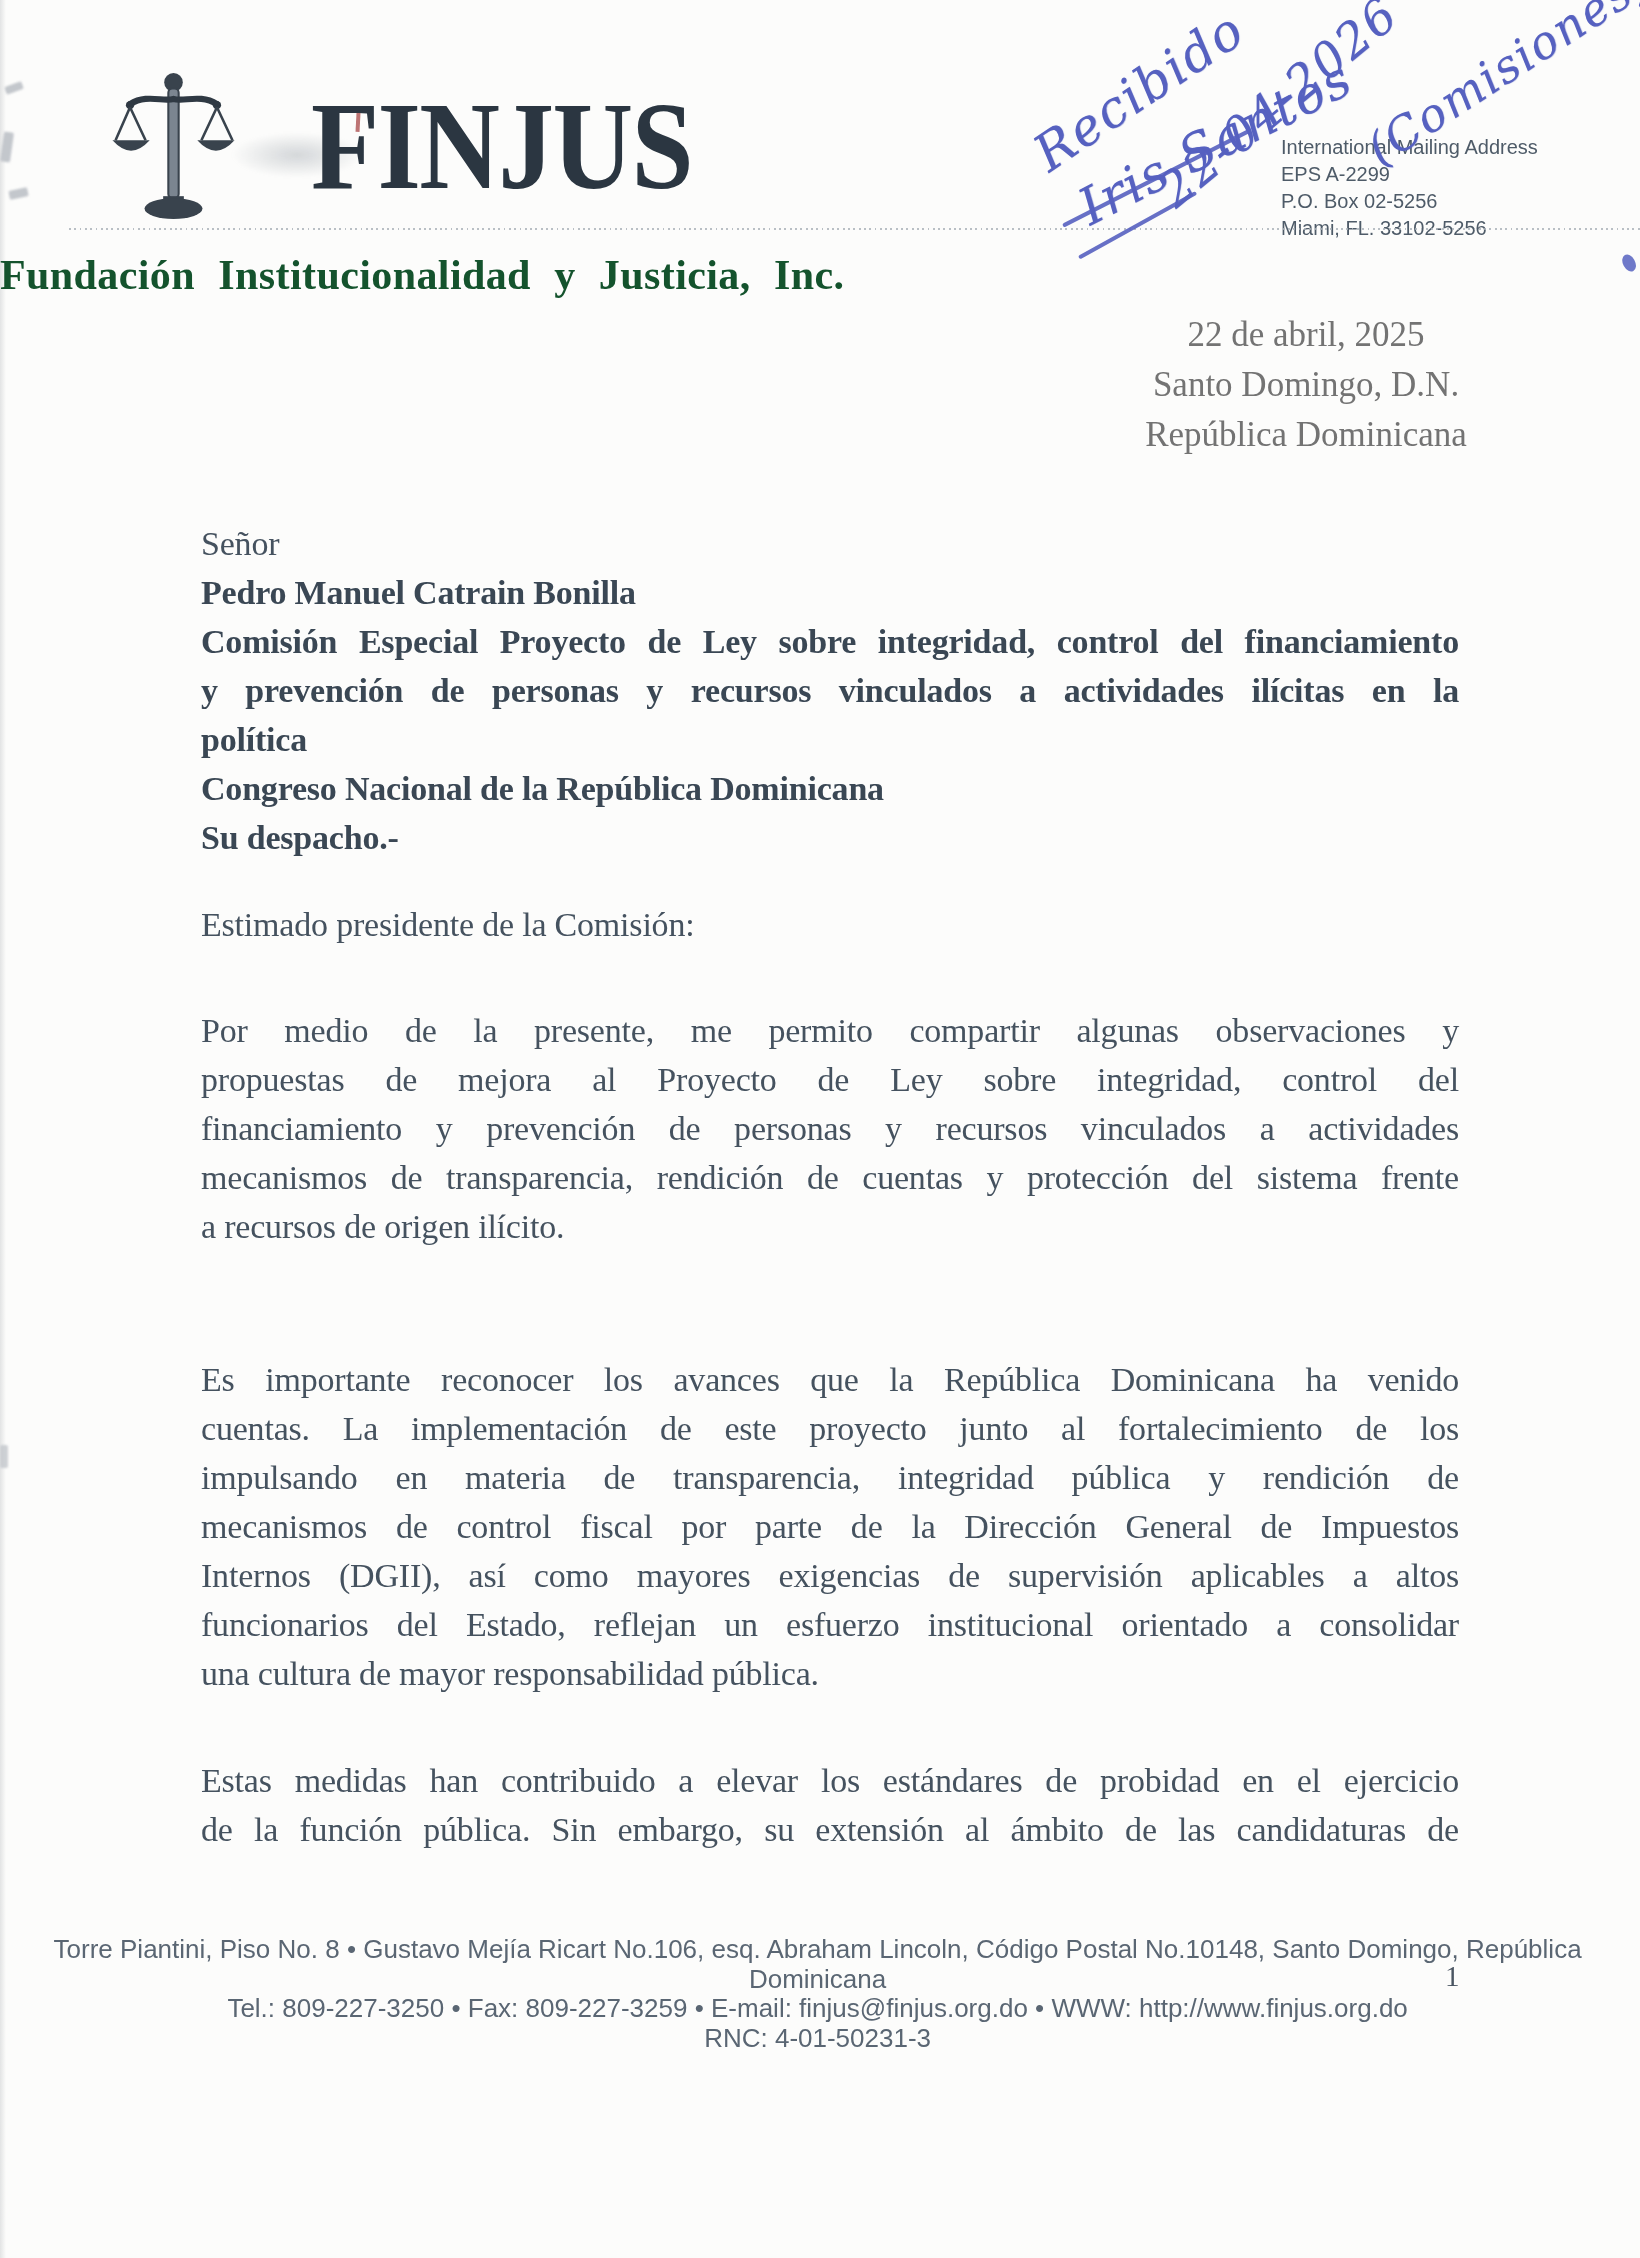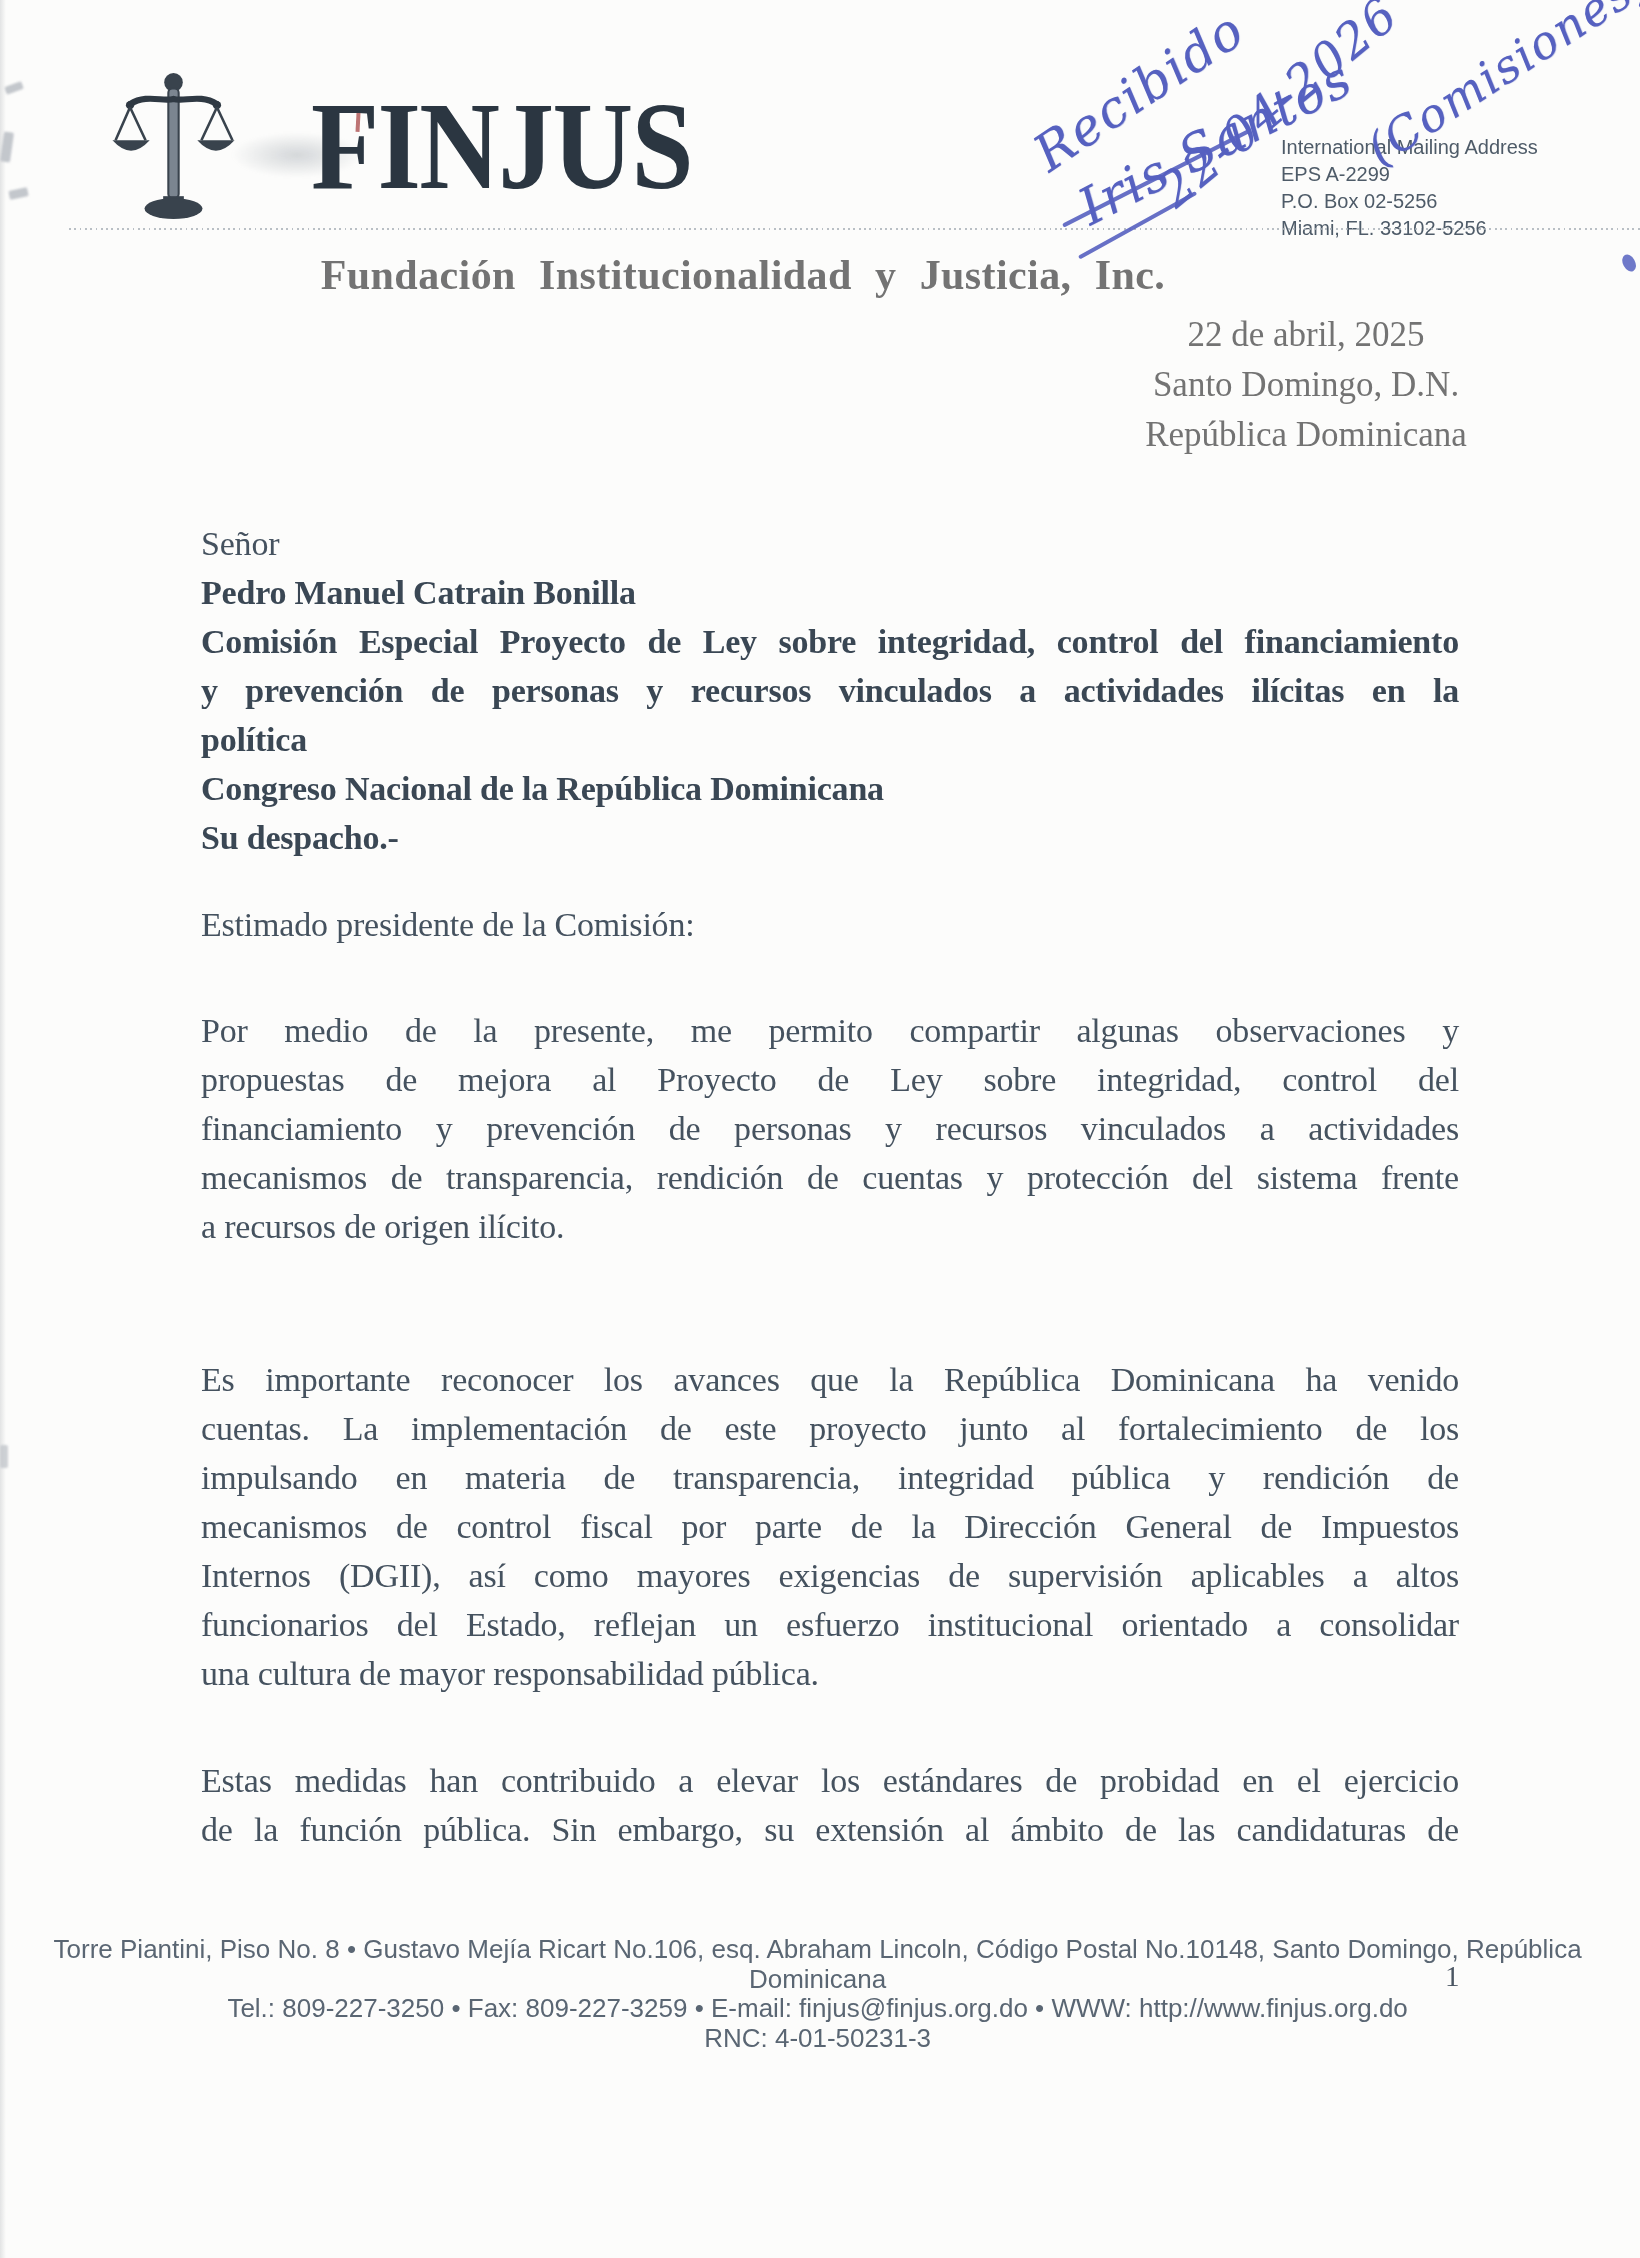--- a/index.html
+++ b/index.html
@@ -15,22 +15,22 @@
     filter:blur(1.8px);}
   .logo-text{position:absolute;left:311px;top:85px;font-size:124px;line-height:1;
     font-weight:bold;letter-spacing:-1.8px;color:#2b3641;
     transform:scaleX(.9);transform-origin:left top;}
   .red-tick{position:absolute;left:356px;top:113px;width:4.4px;height:19.4px;background:#a23b3b;
     opacity:.7;transform:rotate(3deg);}
   .mailing{position:absolute;left:1281px;top:116px;font-family:"Liberation Sans",sans-serif;
     font-size:20px;line-height:27px;color:#4e5b68;margin-top:18px;}
   .dotted-rule{position:absolute;left:69px;top:228px;width:1572px;height:1.8px;opacity:.8;
     background-image:repeating-linear-gradient(90deg,#a8b0b7 0 1.8px,transparent 1.8px 5.3px);}
-  .org-title{position:absolute;left:0;top:251px;width:1486px;text-align:center;
-    font-size:42px;font-weight:bold;word-spacing:12.4px;letter-spacing:0.4px;color:#737373;}
+  .org-title{position:absolute;left:0;top:251px;width:1486px;
+    font-size:42px;font-weight:bold;word-spacing:12.4px;letter-spacing:0.4px;color:#14532d;}
   
   .hand{position:absolute;font-family:"DejaVu Serif",serif;font-style:italic;
     letter-spacing:1.8px;white-space:nowrap;transform-origin:left top;z-index:6;
     text-shadow:0.4px 0.4px 0.7px rgba(86,97,192,.45);}
   .hand-r1{left:1023px;top:134px;font-size:51px;transform:rotate(-34deg);}
   .hand-r2{left:1069px;top:184px;font-size:51px;transform:rotate(-27deg);}
   .hand-r3{left:1147px;top:175px;font-size:48px;transform:rotate(-40deg);}
   .hand-r4{left:1357px;top:131px;font-size:46px;transform:rotate(-33deg);}
   .hand-stroke{position:absolute;height:4.4px;border-radius:2.6px;opacity:.9;
     transform-origin:left top;z-index:6;}

